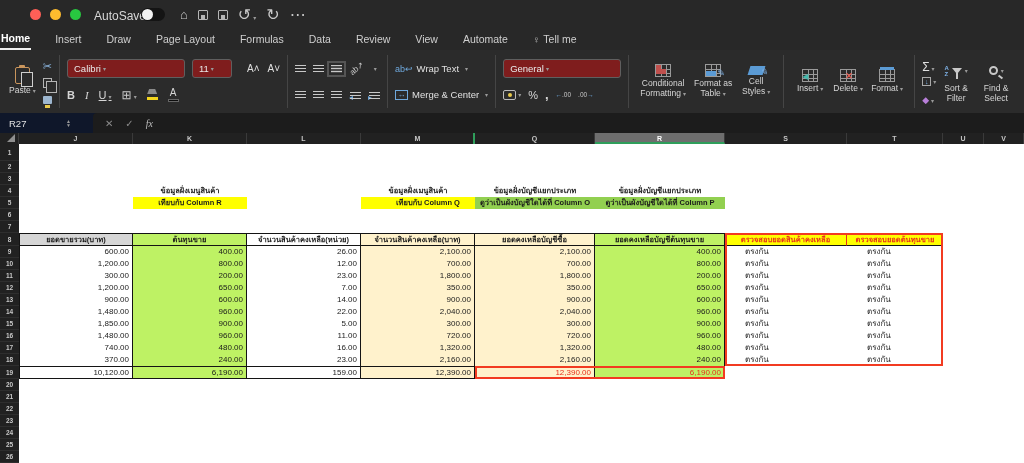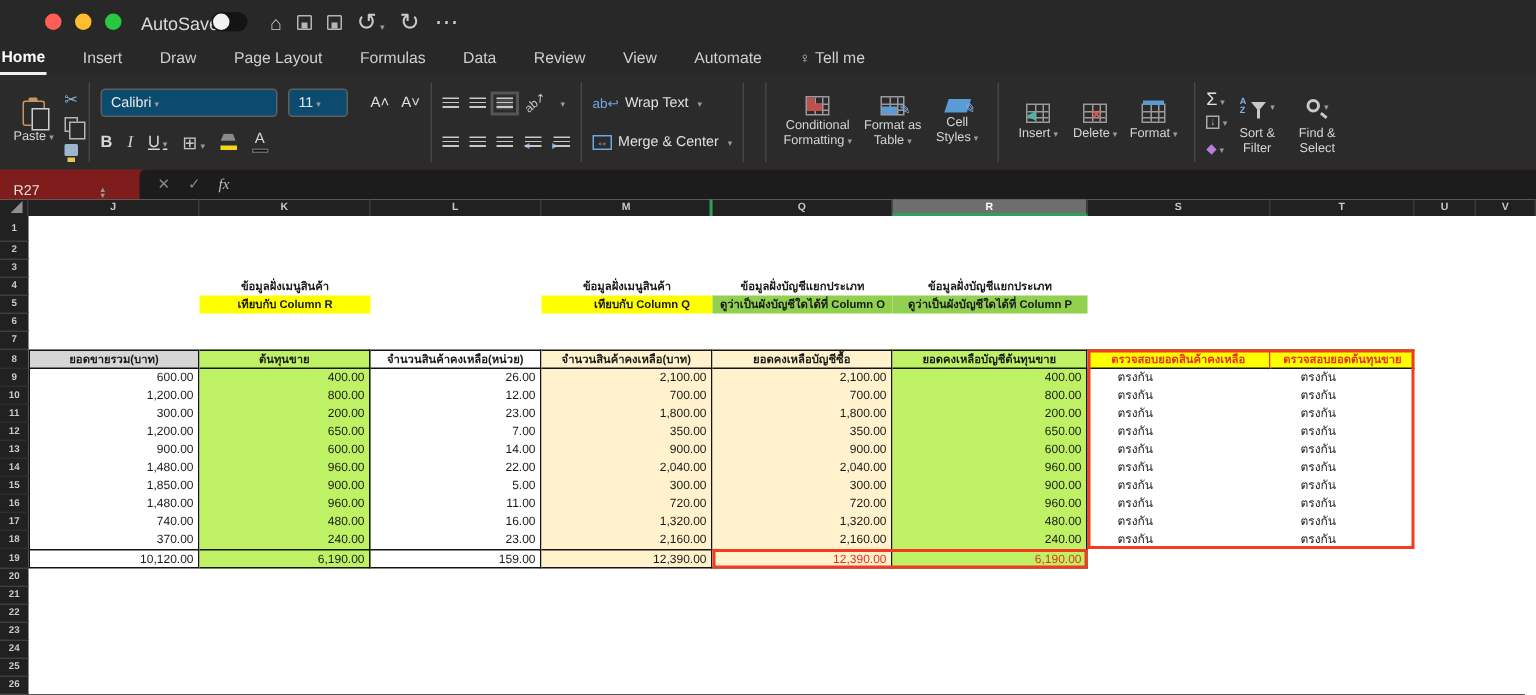--- a/index.html
+++ b/index.html
@@ -50,21 +50,21 @@
 
   .i-clipboard { width:15px; height:17px; border:1.5px solid #c9955c; border-radius:2px; position:relative; }
   .i-clipboard::before { content:""; position:absolute; left:3px; top:-3px; width:6px; height:3px; background:#c9955c; border-radius:1px; }
   .i-clipboard::after { content:""; position:absolute; right:-4px; top:4px; width:10px; height:13px; background:#2b2b2b; border:1.2px solid #cfcfcf; }
   .i-scissors { color:#8ab4dd; font-size:11px; }
   .i-copy { width:9px; height:10px; border:1px solid #b5b5b5; position:relative; }
   .i-copy::after { content:""; position:absolute; left:2px; top:2px; width:9px; height:10px; border:1px solid #b5b5b5; background:#2b2b2b; }
   .i-painter { width:9px; height:8px; background:#9db6cf; border-radius:1px; position:relative; margin-top:2px; }
   .i-painter::after { content:""; position:absolute; left:2px; bottom:-4px; width:5px; height:3px; background:#e8c94a; }
 
-  .selbox { display:flex; align-items:center; background:#0c4a6e;
+  .selbox { display:flex; align-items:center; background:#7f1d1d;
             border:1px solid #5f5f5f; border-radius:3px; height:19px; padding:0 6px; font-size:9.5px; color:#eaeaea; }
   .fontname { width:118px; } .fontsize { width:40px; }
   .azbtns { display:flex; gap:8px; margin-left:8px; font-size:10px; color:#e0e0e0; }
   .fmtbtns { display:flex; align-items:center; gap:10px; font-size:11px; }
   .b { font-weight:700; } .i { font-style:italic; font-family:"Liberation Serif",serif; } .u { text-decoration:underline; }
   .i-borders { font-size:12px; color:#c8c8c8; }
   .i-fill { width:10px; height:7px; background:#8a8a8a; clip-path:polygon(20% 0,80% 0,100% 70%,0 70%); position:relative; }
   .swatch { display:inline-block; width:11px; height:3px; margin-top:1px; }
   .sw-y { background:#f3d51e; } .sw-k { background:#0c0c0c; border:0.5px solid #666; }
   .stack { display:flex; flex-direction:column; align-items:center; line-height:1; }
@@ -104,21 +104,21 @@
   .i-eraser { color:#b87fd9; font-size:9px; }
   .i-az { display:flex; flex-direction:column; font-size:6px; line-height:6px; color:#7fb3e8; font-weight:700; }
   .i-funnel { width:0; height:0; border-left:5px solid transparent; border-right:5px solid transparent;
       border-top:6px solid #c8c8c8; position:relative; margin-left:2px; }
   .i-funnel::after { content:""; position:absolute; left:-1px; top:-1px; width:2px; height:6px; background:#c8c8c8; }
   .i-mag { width:9px; height:9px; border:2px solid #c8c8c8; border-radius:50%; position:relative; }
   .i-mag::after { content:""; position:absolute; left:7px; top:8px; width:5px; height:2px; background:#c8c8c8; transform:rotate(40deg); }
   .icpair { display:flex; align-items:center; gap:1px; height:22px; }
 
   
-  .fbar { position:absolute; top:113px; left:0; width:1024px; height:20px; background:#7f1d1d; display:flex; align-items:flex-end;gap:14px; }
+  .fbar { position:absolute; top:113px; left:0; width:1024px; height:20px; background:#0f172a; display:flex; align-items:center;gap:14px; }
   .namebox { width:52px; padding-left:9px; font-size:9.5px; color:#e0e0e0; }
   .stepper { display:flex; flex-direction:column; font-size:5px; color:#9a9a9a; line-height:4px; margin-right:8px; }
   .fx-area { flex:1; height:20px; background:#1c1c1c; border-radius:4px 0 0 0; display:flex; align-items:center; gap:12px; padding-left:12px; }
   .fx-x,.fx-ck { font-size:10px; color:#8a8a8a; }
   .fx-fx { font-size:10px; font-style:italic; font-family:"Liberation Serif",serif; color:#bdbdbd; }
 
   
   .grid { position:absolute; top:133px; left:0; width:1024px; height:330px; background:#ffffff; }
   .colstrip { display:flex; height:11px; background:#212121; position:relative; }
   .corner { width:19px; height:11px; position:relative; border-right:1px solid #3a3a3a; }
@@ -282,20 +282,40 @@
         </div>
         <div class="rowline wrapbtn">
           <span class="i-merge">↔</span>
           <span>Merge &amp; Center</span>
             <span class="dd">▾</span>
         </div>
       </div>
     </div>
     <div class="rdiv"></div>
 
+    <div class="rgroup">
+      <div class="col2">
+        <div class="rowline">
+          <span class="selbox" style="width:118px;">
+            <span>General</span>
+              <span class="dd">▾</span>
+          </span>
+        </div>
+        <div class="rowline">
+          <span style="display:flex;align-items:center;">
+              <span class="i-money"></span>
+              <span class="dd">▾</span>
+            </span>
+          <span class="pct">%</span>
+          <span class="comma">,</span>
+          <span class="decs"><span class="ar">←</span>.00</span>
+          <span class="decs">.00<span class="ar">→</span></span>
+        </div>
+      </div>
+    </div>
     <div class="rdiv"></div>
 
     <div class="rgroup">
       <div class="bigbtn" style="width:54px;">
         <span class="i-grid ov-cf"></span>
         <span class="lbl"><span>Conditional Formatting</span><span class="dd">▾</span></span>
       </div>
       <div class="bigbtn" style="width:46px;">
         <span class="i-grid ov-ft">
             <span class="pencil">✎</span>

